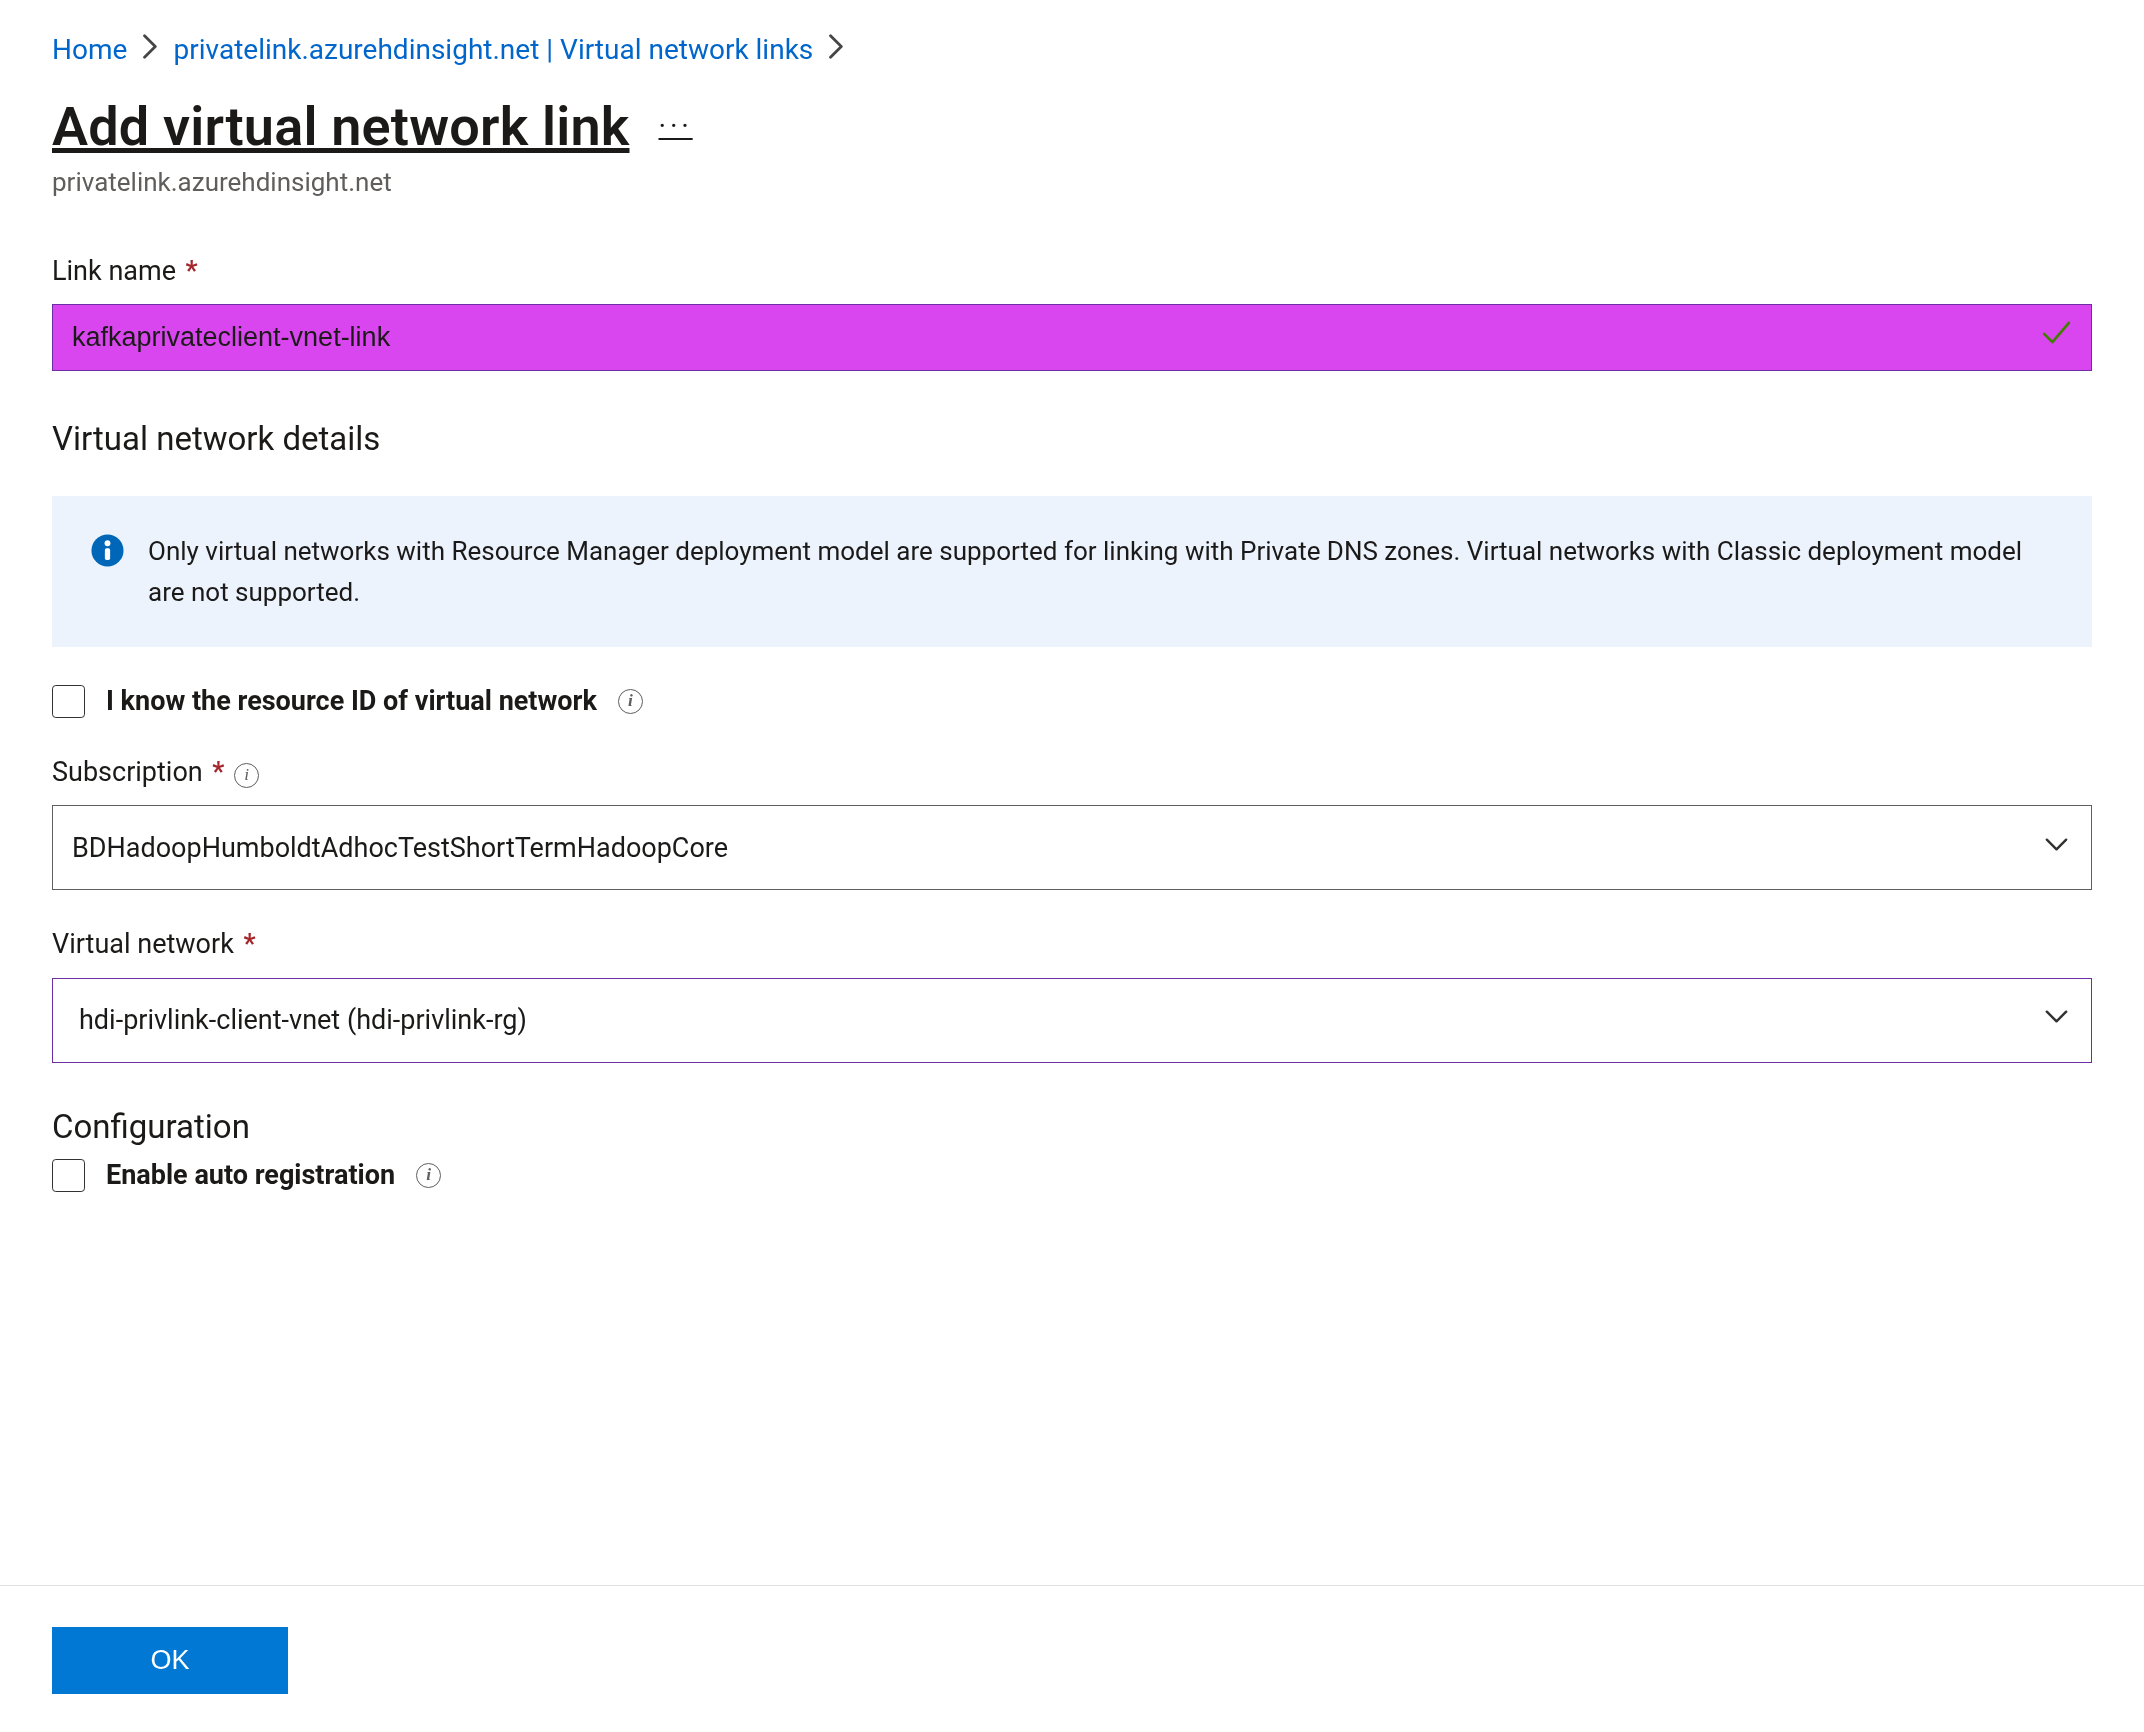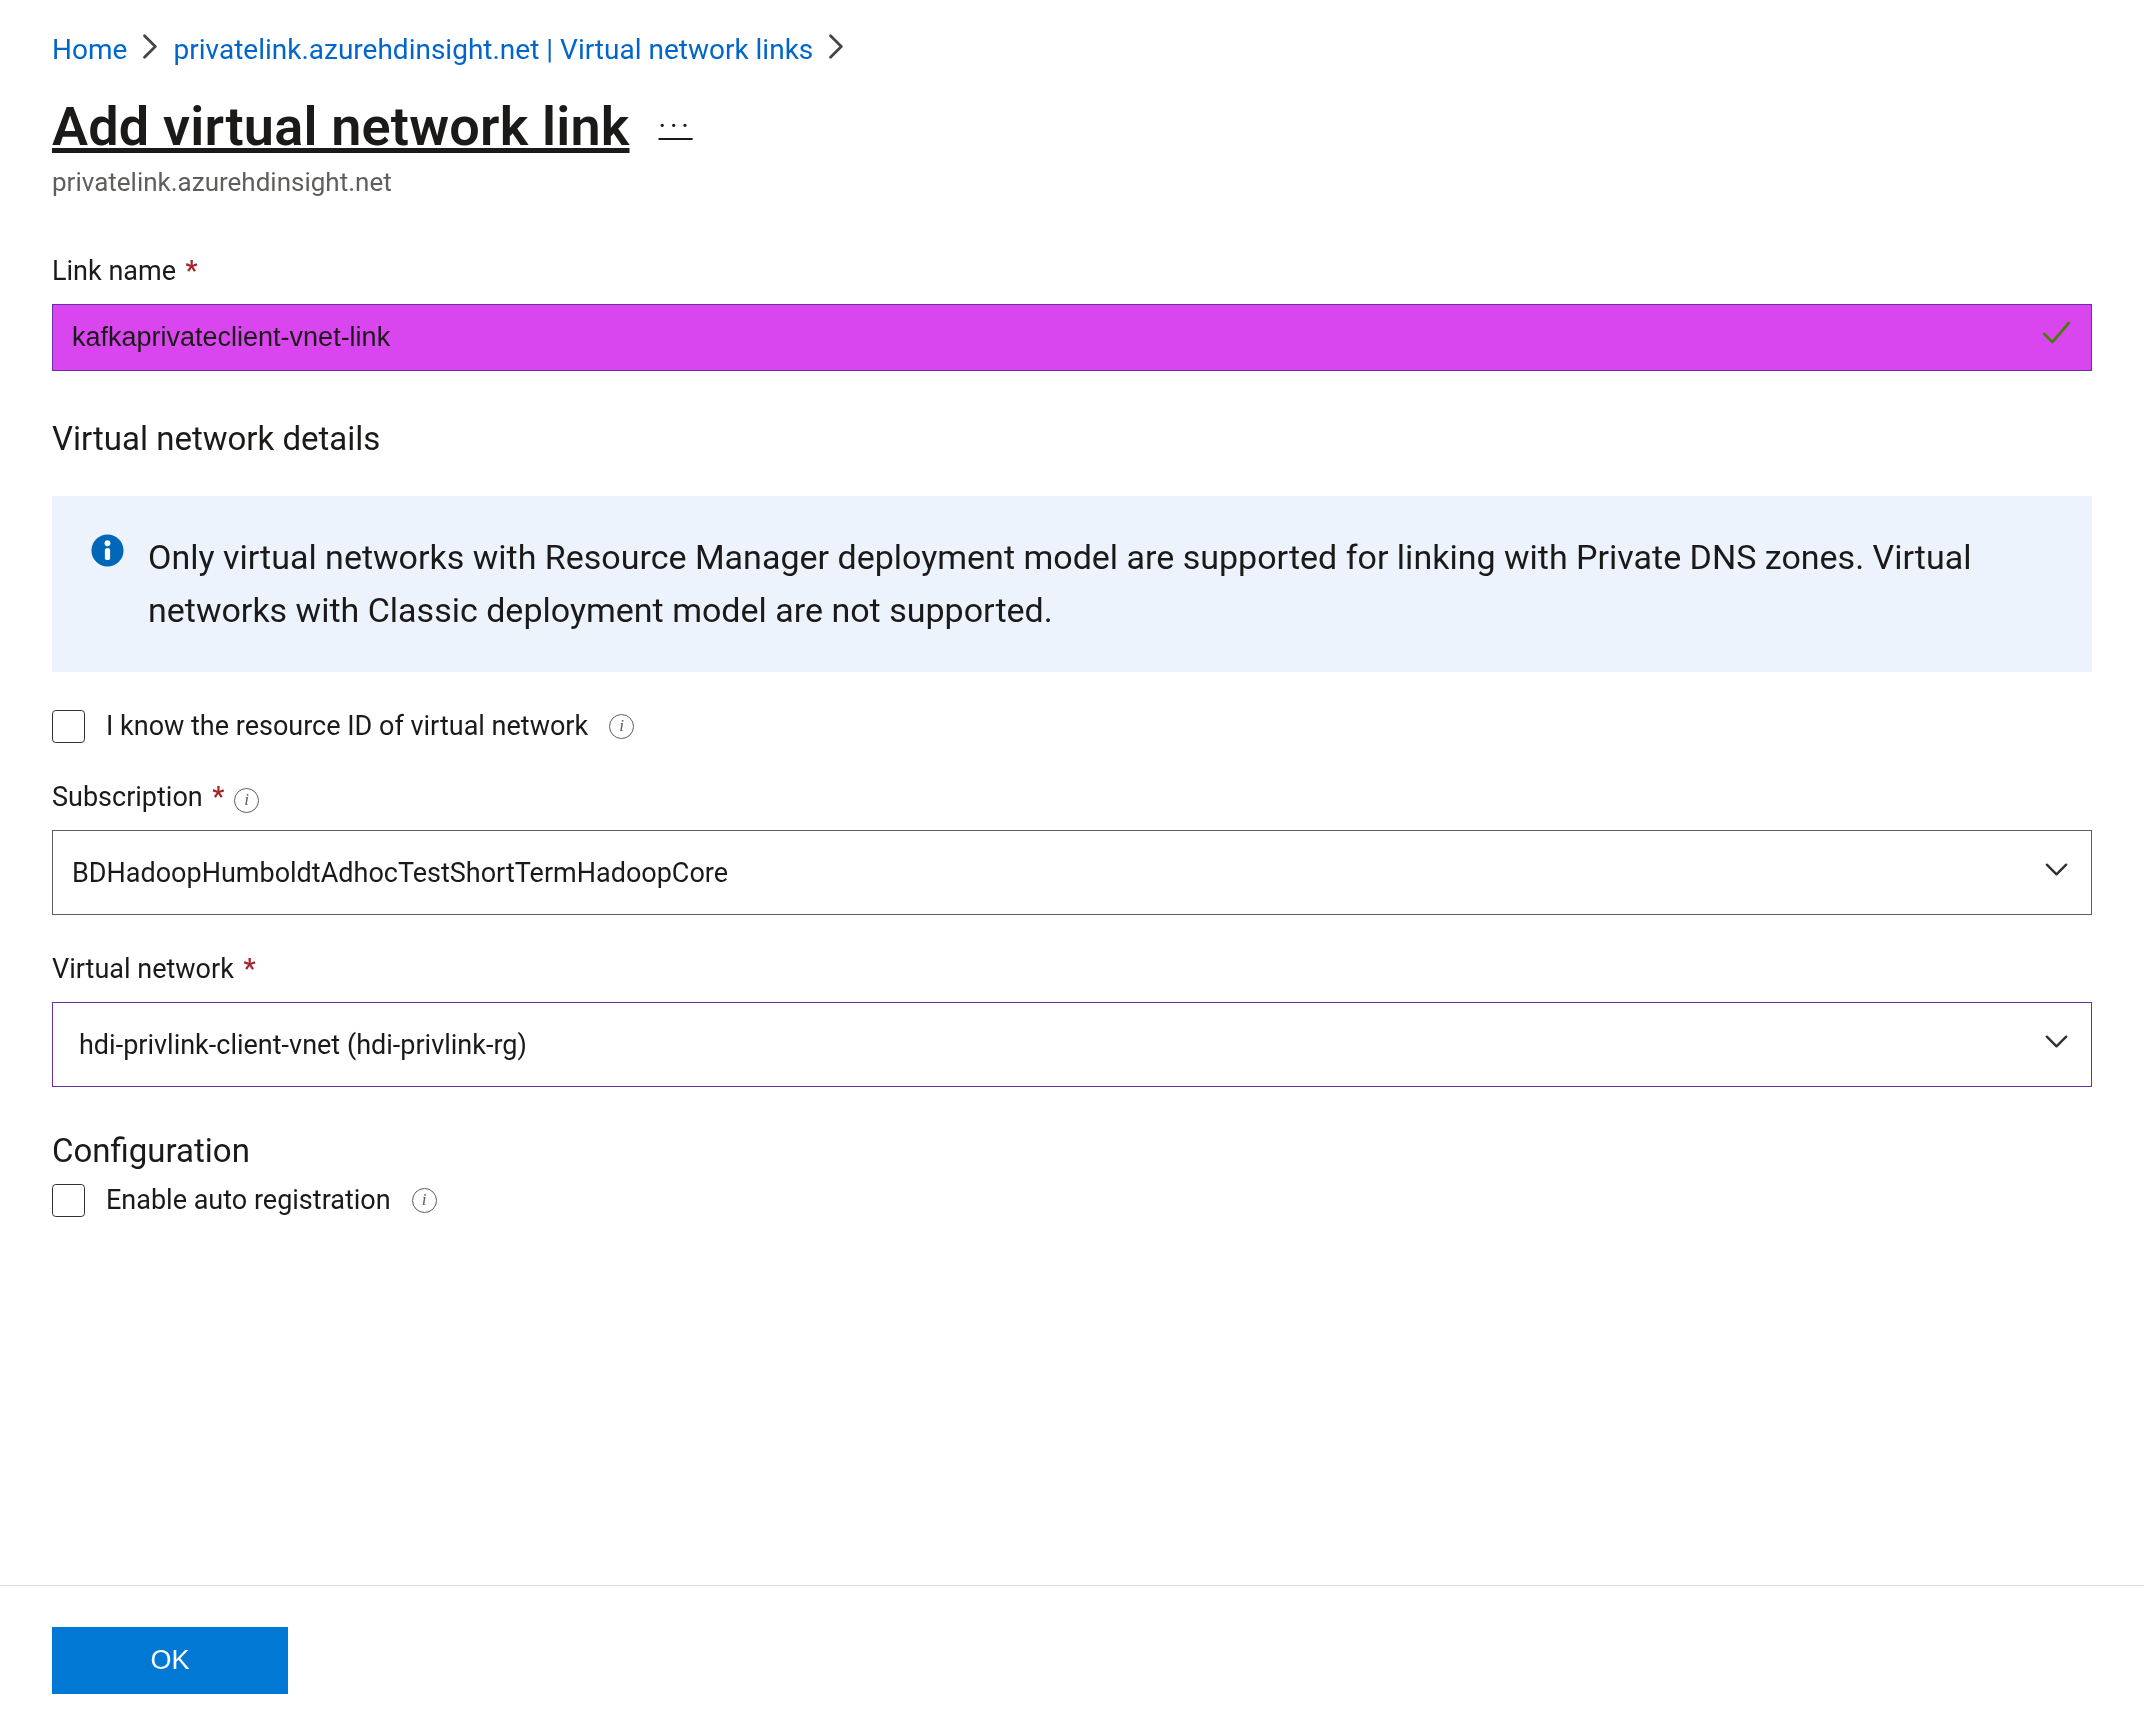--- a/index.html
+++ b/index.html
@@ -125,36 +125,37 @@
     font-size: 33px;
     color: var(--text-dark);
   }
 
   .info-banner {
     margin-top: 38px;
     background: var(--info-bg);
     padding: 35px 38px;
     display: flex;
     gap: 23px;
-    font-size: 34px;
+    font-size: 26px;
     line-height: 1.55;
     color: var(--text-dark);
   }
   .info-banner .big-info {
     flex: 0 0 auto;
     margin-top: 1.9px;
   }
   .big-info svg { display: block; }
 
   .checkbox-row {
     display: flex;
     align-items: center;
     gap: 21px;
     margin-top: 38px;
     font-size: 27px;
+    font-weight: bold;
   }
   .checkbox {
     width: 33px; height: 33px;
     border: 1.9px solid #323130;
     border-radius: 3.8px;
     background: #fff;
     cursor: pointer;
     flex: 0 0 auto;
   }
 

